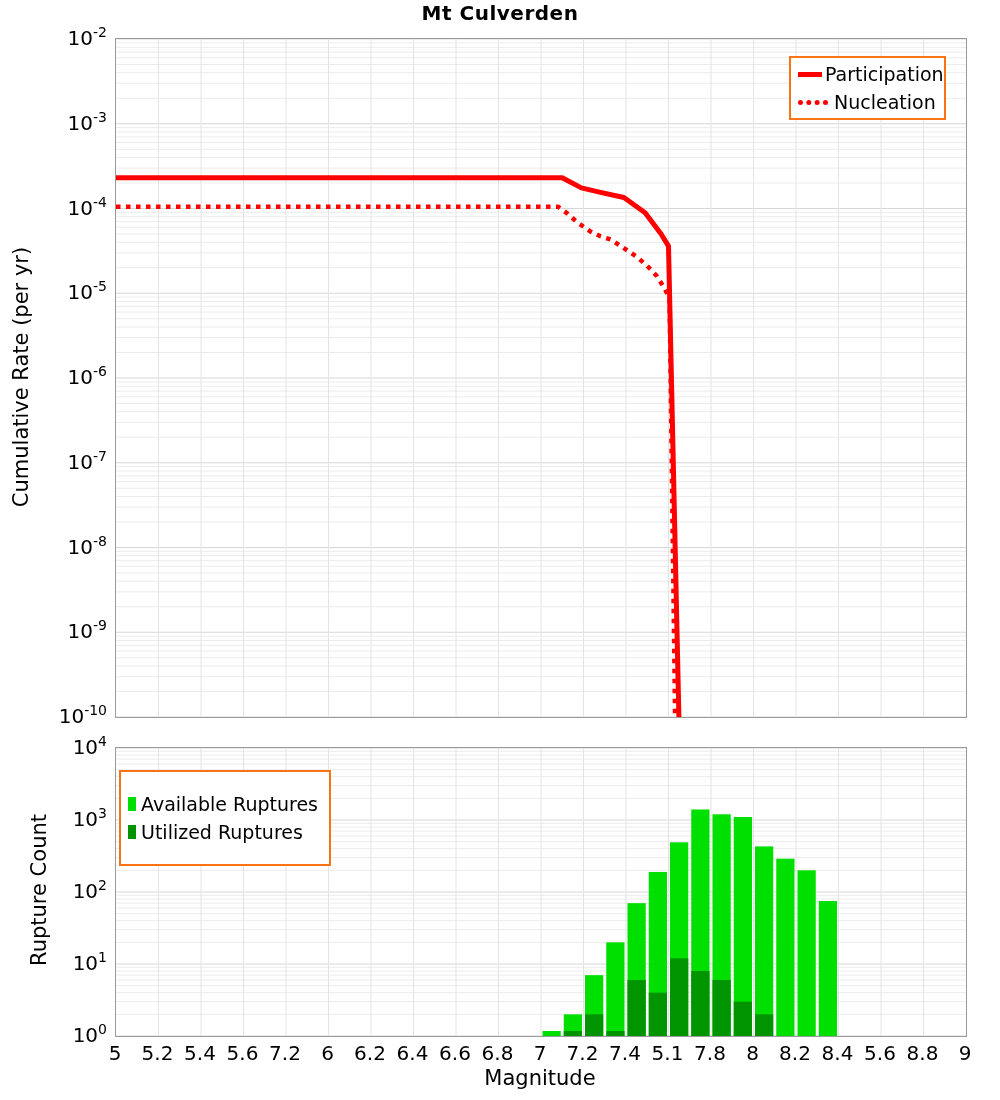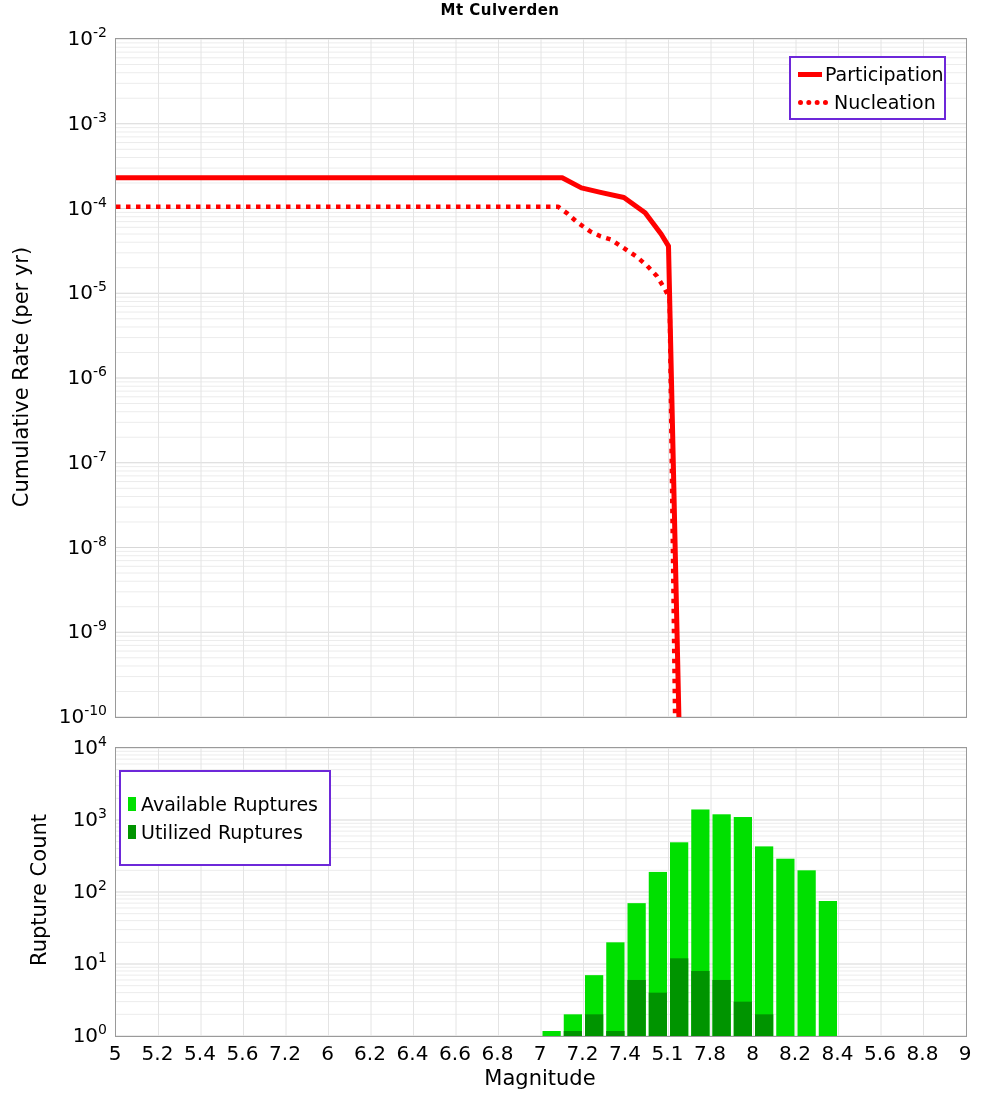--- a/index.html
+++ b/index.html
@@ -5,33 +5,33 @@
   html,body{margin:0;padding:0;background:#ffffff;width:1000px;height:1100px;
     font-family:"DejaVu Sans","Liberation Sans",sans-serif;color:#000;}
   #stage{position:relative;width:1000px;height:1100px;overflow:hidden;background:#fff;}
 
   .panel{position:absolute;background:#fff;border:1px solid #9a9a9a;}
   #top-panel{left:115px;top:38px;width:850px;height:678px;}
   #bottom-panel{left:115px;top:747px;width:850px;height:288px;}
   .panel svg{position:absolute;left:0;top:0;}
 
   #chart-title{position:absolute;left:0;top:1px;width:1000px;text-align:center;
-    font-size:15px;font-weight:bold;letter-spacing:.5px;}
+    font-size:20px;font-weight:bold;letter-spacing:.5px;}
 
   .ylabel{position:absolute;text-align:center;font-size:21px;white-space:nowrap;}
   #ylabel-top{left:-178px;top:364px;width:400px;height:26px;transform:rotate(-90deg);}
   #ylabel-bottom{left:-110px;top:877px;width:300px;height:26px;transform:rotate(-90deg);}
   #xlabel{position:absolute;left:340px;top:1066px;width:400px;text-align:center;font-size:21px;}
 
   .ytick{position:absolute;left:0;width:107px;text-align:right;font-size:20px;
     height:26px;line-height:26px;white-space:nowrap;}
   .ytick sup{font-size:14px;line-height:0;}
   .xtick{position:absolute;width:60px;text-align:center;font-size:20px;height:24px;}
 
-  .legend{position:absolute;background:#fff;border:2px solid #6d28d9;font-size:19px;z-index:5;}
+  .legend{position:absolute;background:#fff;border:2px solid #f97316;font-size:19px;z-index:5;}
   .legend-row{display:flex;align-items:center;height:28px;padding:0 7px;}
   .swatch-line{width:24px;height:5px;margin-right:3px;flex:0 0 auto;}
   .swatch-dotted{width:30px;height:0;border-top:5px dotted #f00;margin-right:6px;flex:0 0 auto;}
   .swatch-square{width:8px;height:14px;margin-right:5px;flex:0 0 auto;}
   #legend-top{left:789px;top:56px;width:153px;padding:2px 0;}
   #legend-bottom{left:119px;top:752px;width:208px;padding:18px 0;margin-top:18px;}
 </style>
 </head>
 <body>
 

